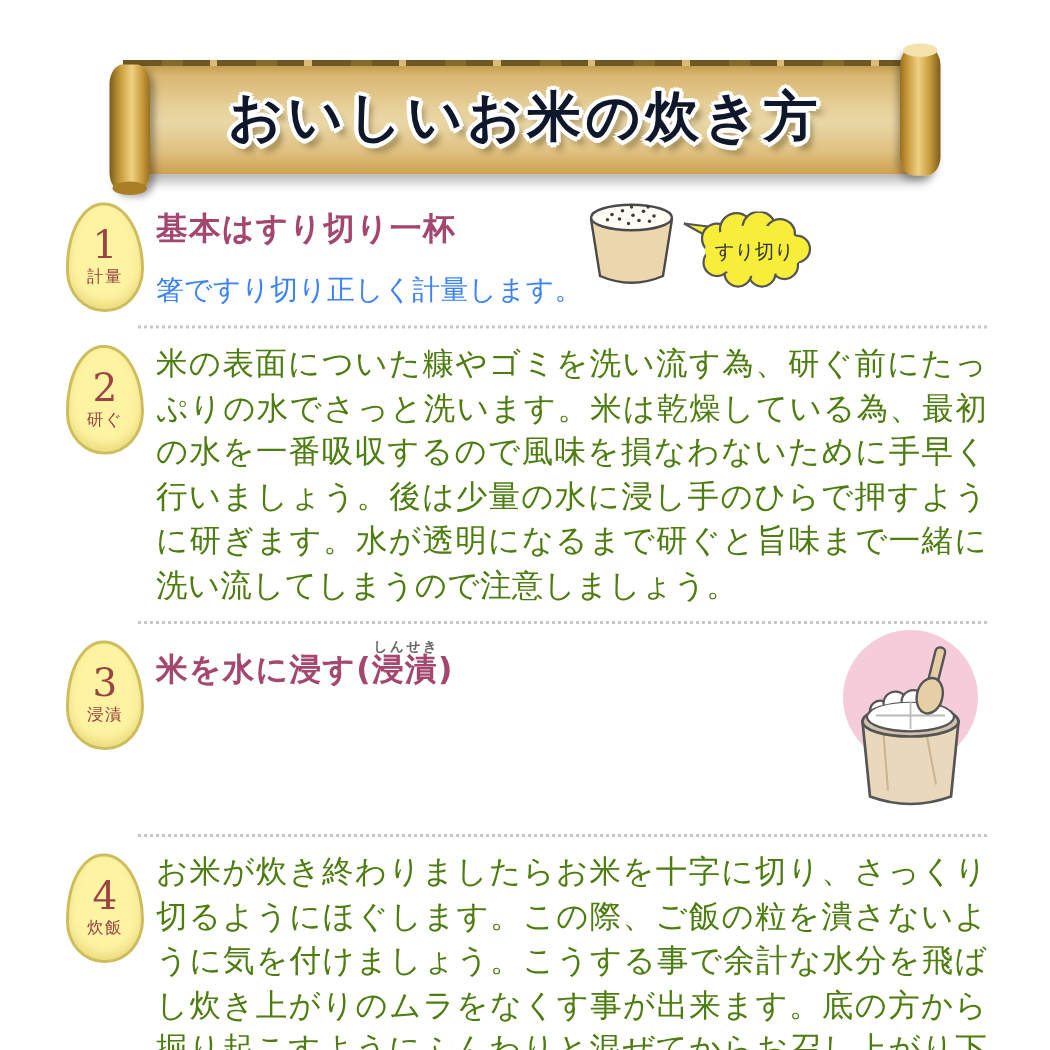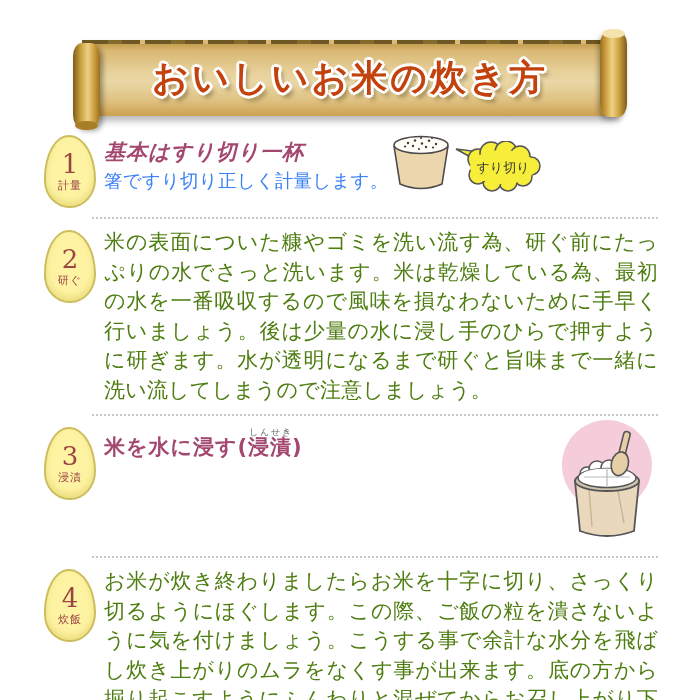--- a/index.html
+++ b/index.html
@@ -33,21 +33,21 @@
     right:13px; top:-4px; bottom:8px;
     background:linear-gradient(90deg,#97701f 0%,#c79739 18%,#eed183 45%,#c99f3e 72%,#7c5c19 100%);
     box-shadow:-2px 3px 5px rgba(0,0,0,.3);
   }
   .curl-cap { position:absolute; left:2px; right:2px; height:9px; border-radius:50%; background:#f4e3ad; }
   .curl-right .curl-cap { top:-2px; }
   .curl-left  .curl-cap { bottom:-2px; background:#a8athe; background:#a87f26; }
   .banner-title {
     position:absolute; left:0; right:0; top:50%; transform:translateY(-53%);
     text-align:center; font-size:36px; font-weight:bold; letter-spacing:3px;
-    color:#c2410c;
+    color:#0f172a;
     text-shadow:
       -2px -2px 0 #fff, 2px -2px 0 #fff, -2px 2px 0 #fff, 2px 2px 0 #fff,
       0 -3px 0 #fff, 0 3px 0 #fff, -3px 0 0 #fff, 3px 0 0 #fff,
       4px 5px 4px rgba(60,40,0,.45);
   }
 
   
   .content { position:relative; width:614px; margin:8px 0 0 44px; }
   .step { display:flex; align-items:flex-start; }
   .grain {
@@ -60,30 +60,30 @@
   .grain .num { font-family:"DejaVu Serif","Liberation Serif",serif; font-size:26px; line-height:26px; color:#9a4444; }
   .grain .lbl { font-size:11px; line-height:13px; color:#9a4444; margin-top:2px; letter-spacing:1px;font-family:Liberation Serif, serif; }
   .step-main { margin-left:8px; }
   .step-title { font-size:21px; font-weight:bold; color:#a3476f; letter-spacing:1px; }
   .body-lg { font-size:21px; line-height:29.5px; text-align:justify; letter-spacing:.2px; color:#4d7c0f; }
   .body-sm { font-size:18.5px; line-height:27px; text-align:justify; letter-spacing:.2px; color:#3b82f6; }
   .divider { border-top:2px dotted #c7c7c7; margin:9px 0 9px 48px; }
 
   
   .step1 .step-main { width:290px; padding-top:5px; }
-  .step1 .step-title { margin-bottom:1px;font-style:italic; }
+  .step1 .step-title { margin-bottom:14px; }
   .step1-art { display:flex; align-items:flex-start; margin-left:-6px;justify-content:center; }
 
   
   .step2 .step-main, .step4 .step-main { width:554px; }
 
   
   .step3 .step-main { width:460px; padding-top:2px; }
   .step3 .step-title { margin-bottom:4px; }
-  ruby rt { font-size:9px; color:#666; letter-spacing:0; font-weight:normal; }
+  ruby rt { font-size:9px; color:#666; letter-spacing:0; font-weight:bold; }
   .step3-art { margin-left:2px; margin-top:-6px; }
 </style>
 </head>
 <body>
 
 <div class="page">
 
   <div class="banner">
     <div class="scroll-main"></div>
     <div class="curl curl-left">

